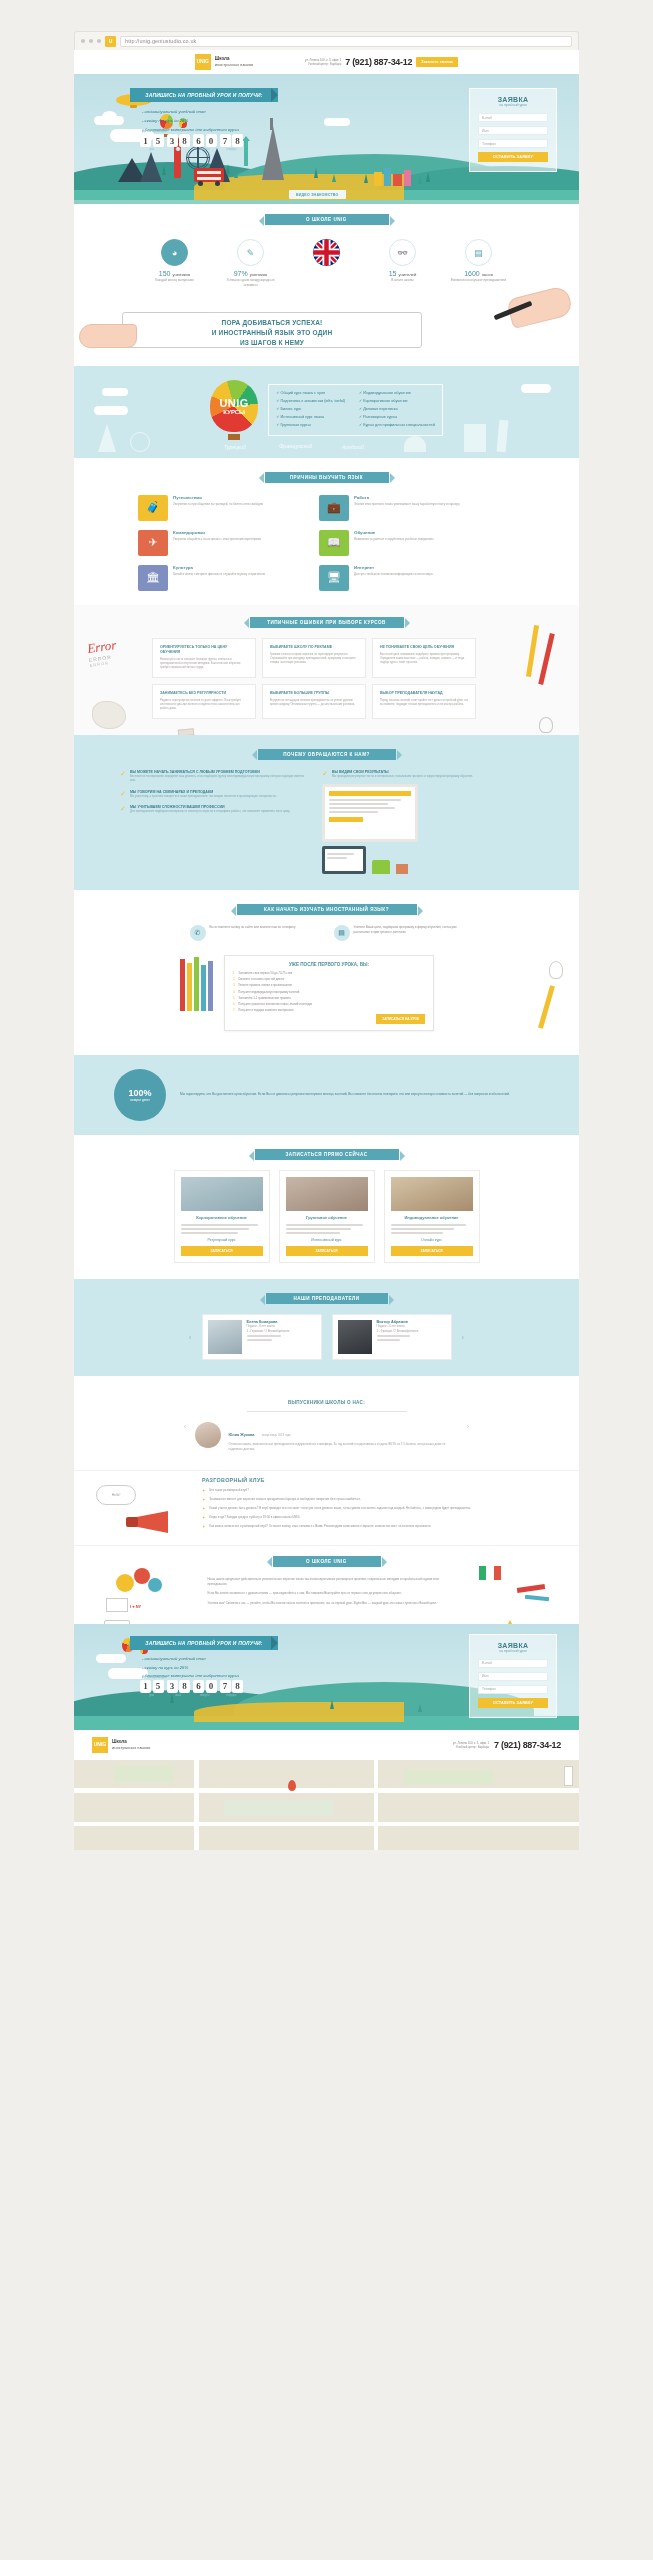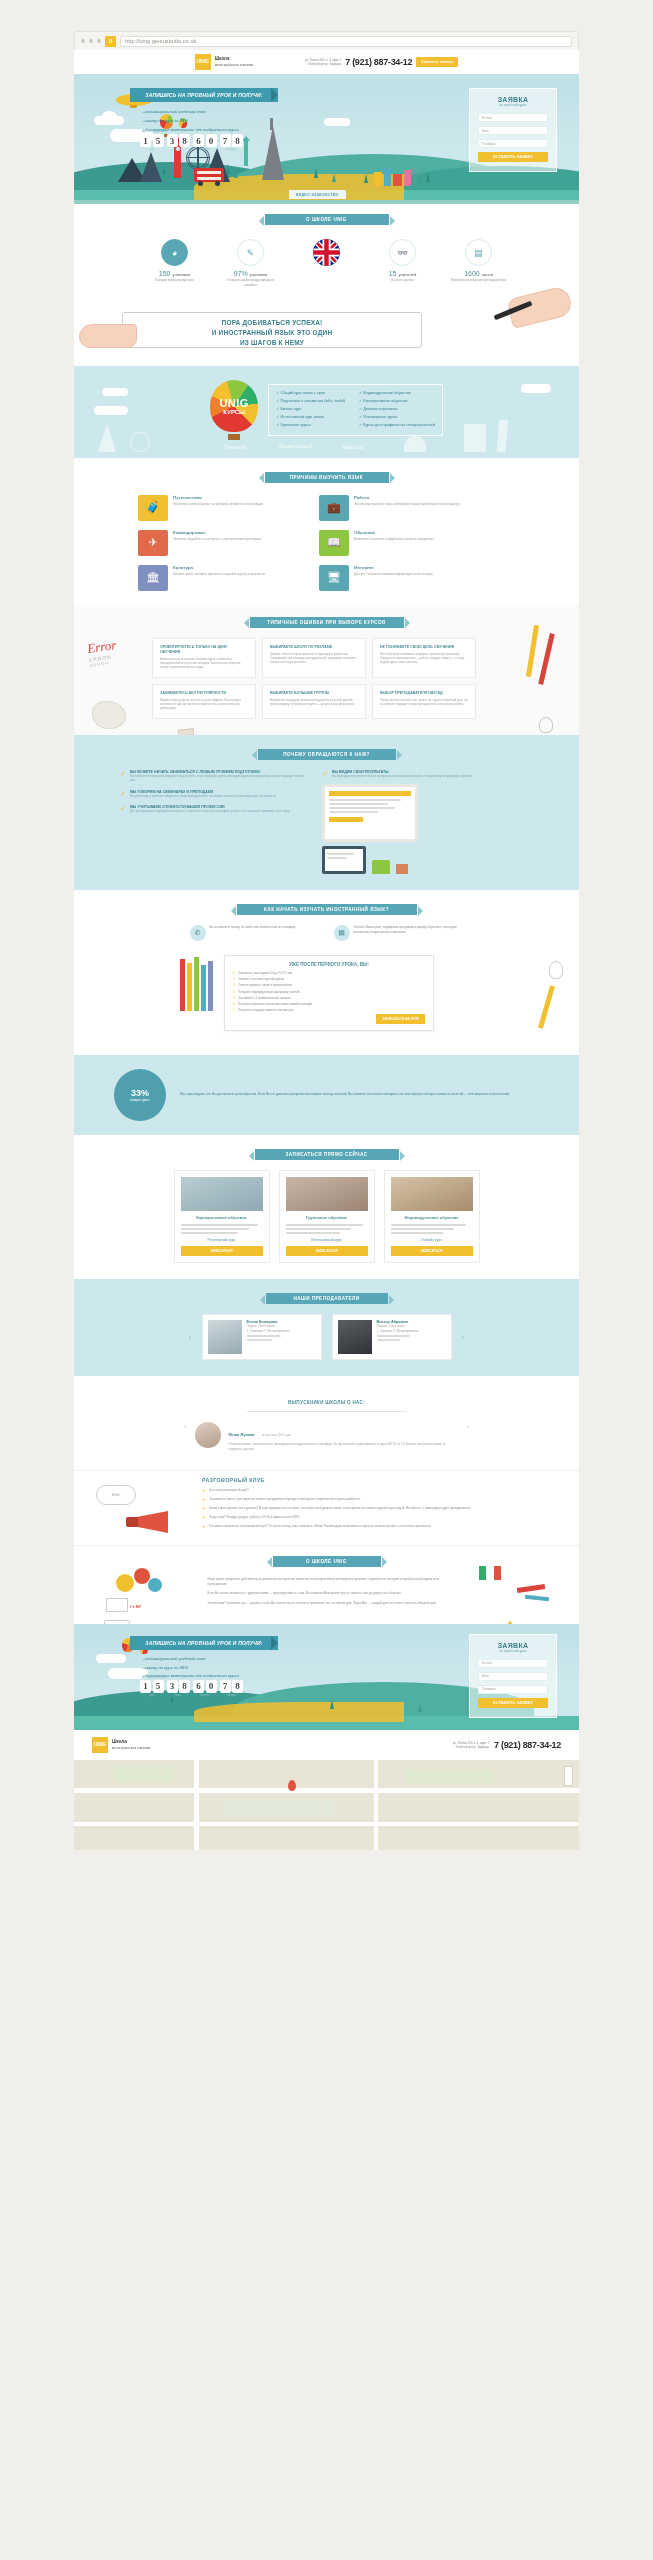--- a/index.html
+++ b/index.html
@@ -610,21 +610,21 @@
             <div style="position:absolute;right:8px;bottom:6px;background:#f2c02e;color:#fff;font-size:3.2px;font-weight:bold;padding:3px 6px;">ЗАПИСАТЬСЯ НА УРОК</div>
           </div>
 
           <div style="position:absolute;right:16px;top:10px;width:14px;height:18px;border:1.2px solid #d0cec9;border-radius:50% 50% 40% 40%;"></div>
           <div style="position:absolute;right:30px;top:34px;width:5px;height:44px;background:#f2c02e;transform:rotate(16deg);"></div>
         </div>
       </div>
 
       <div class="sec sec-blue" style="padding:14px 40px 14px;display:flex;align-items:center;gap:14px;">
         <div style="width:52px;height:52px;border-radius:50%;background:#4f9fae;color:#fff;display:flex;flex-direction:column;align-items:center;justify-content:center;flex:none;">
-          <b style="font-size:9px;">33%</b>
+          <b style="font-size:9px;">100%</b>
           <span style="font-size:3px;">возврат денег</span>
         </div>
         <p style="font-size:3.2px;color:#3f818e;line-height:1.8;">Мы гарантируем, что Вы достигнете цели обучения. Если Вы не довольны результатом первого месяца занятий, Вы сможете бесплатно повторить его или вернуть полную стоимость занятий — без вопросов и объяснений.</p>
       </div>
 
       <div class="sec sec-white" style="padding:14px 0 16px;">
         <div class="banner" style="width:144px;">ЗАПИСАТЬСЯ ПРЯМО СЕЙЧАС</div>
         <div style="display:flex;justify-content:center;gap:9px;padding-top:10px;">
           <div class="pricecard">
             <div class="photo" style="background:linear-gradient(160deg,#b9ccd2,#8fa9b2);"></div>

